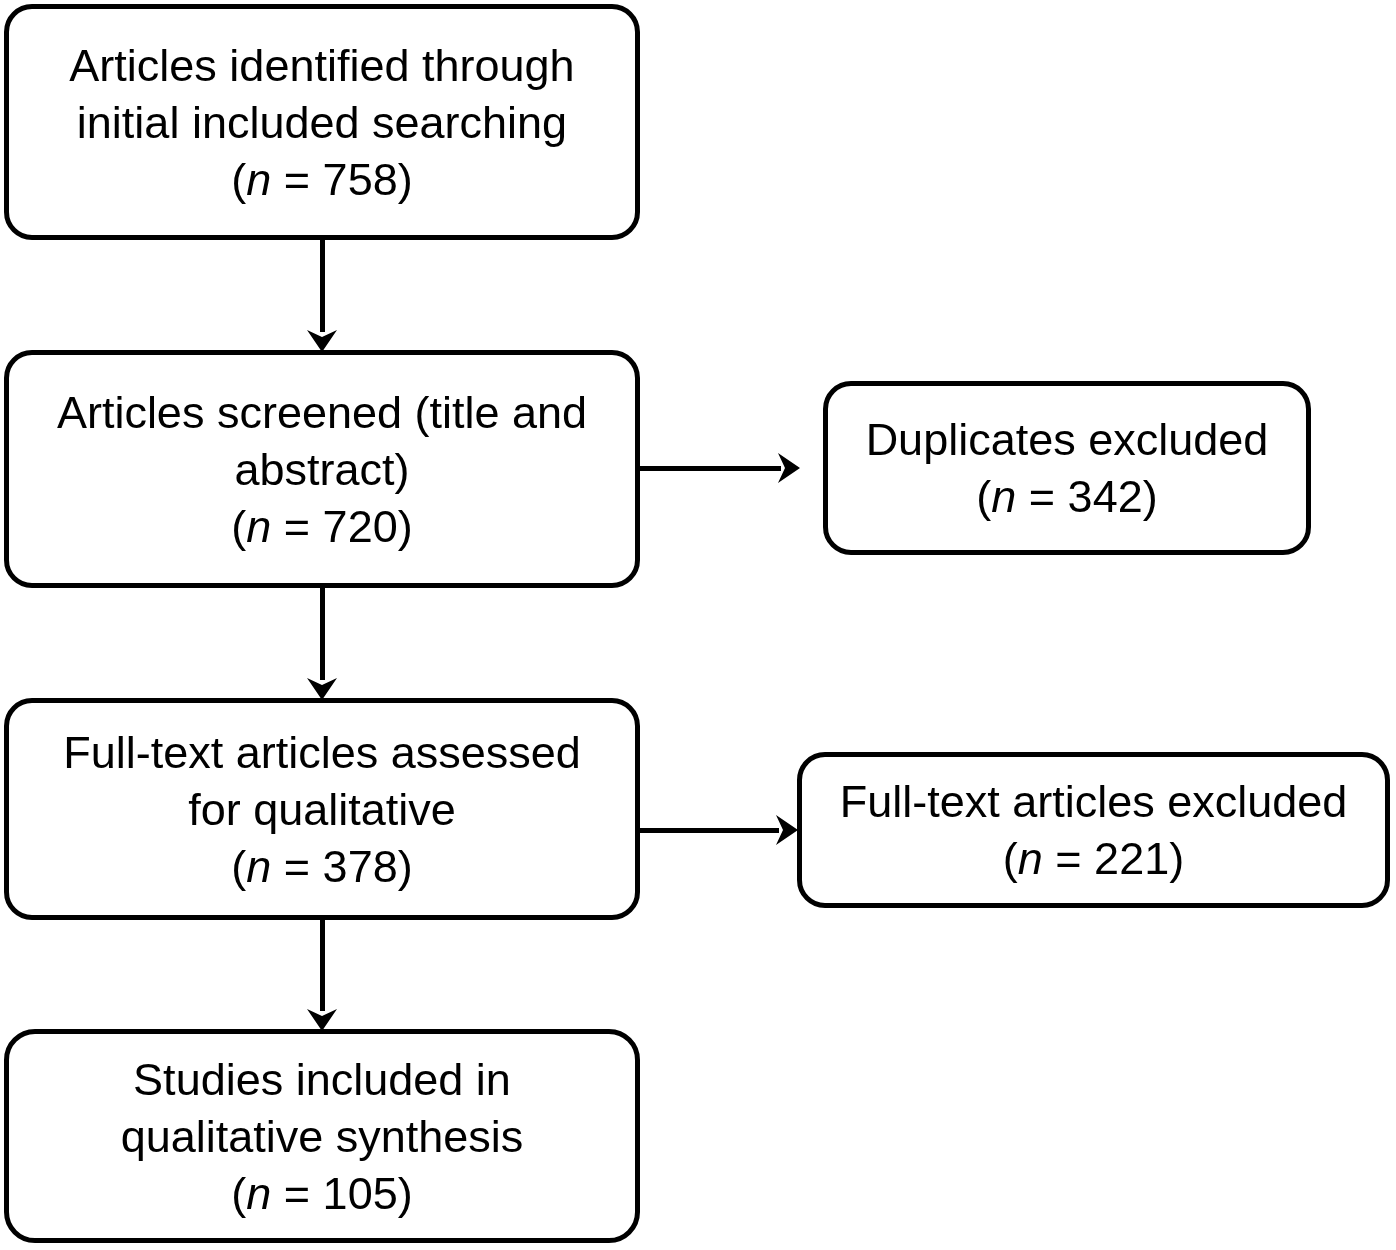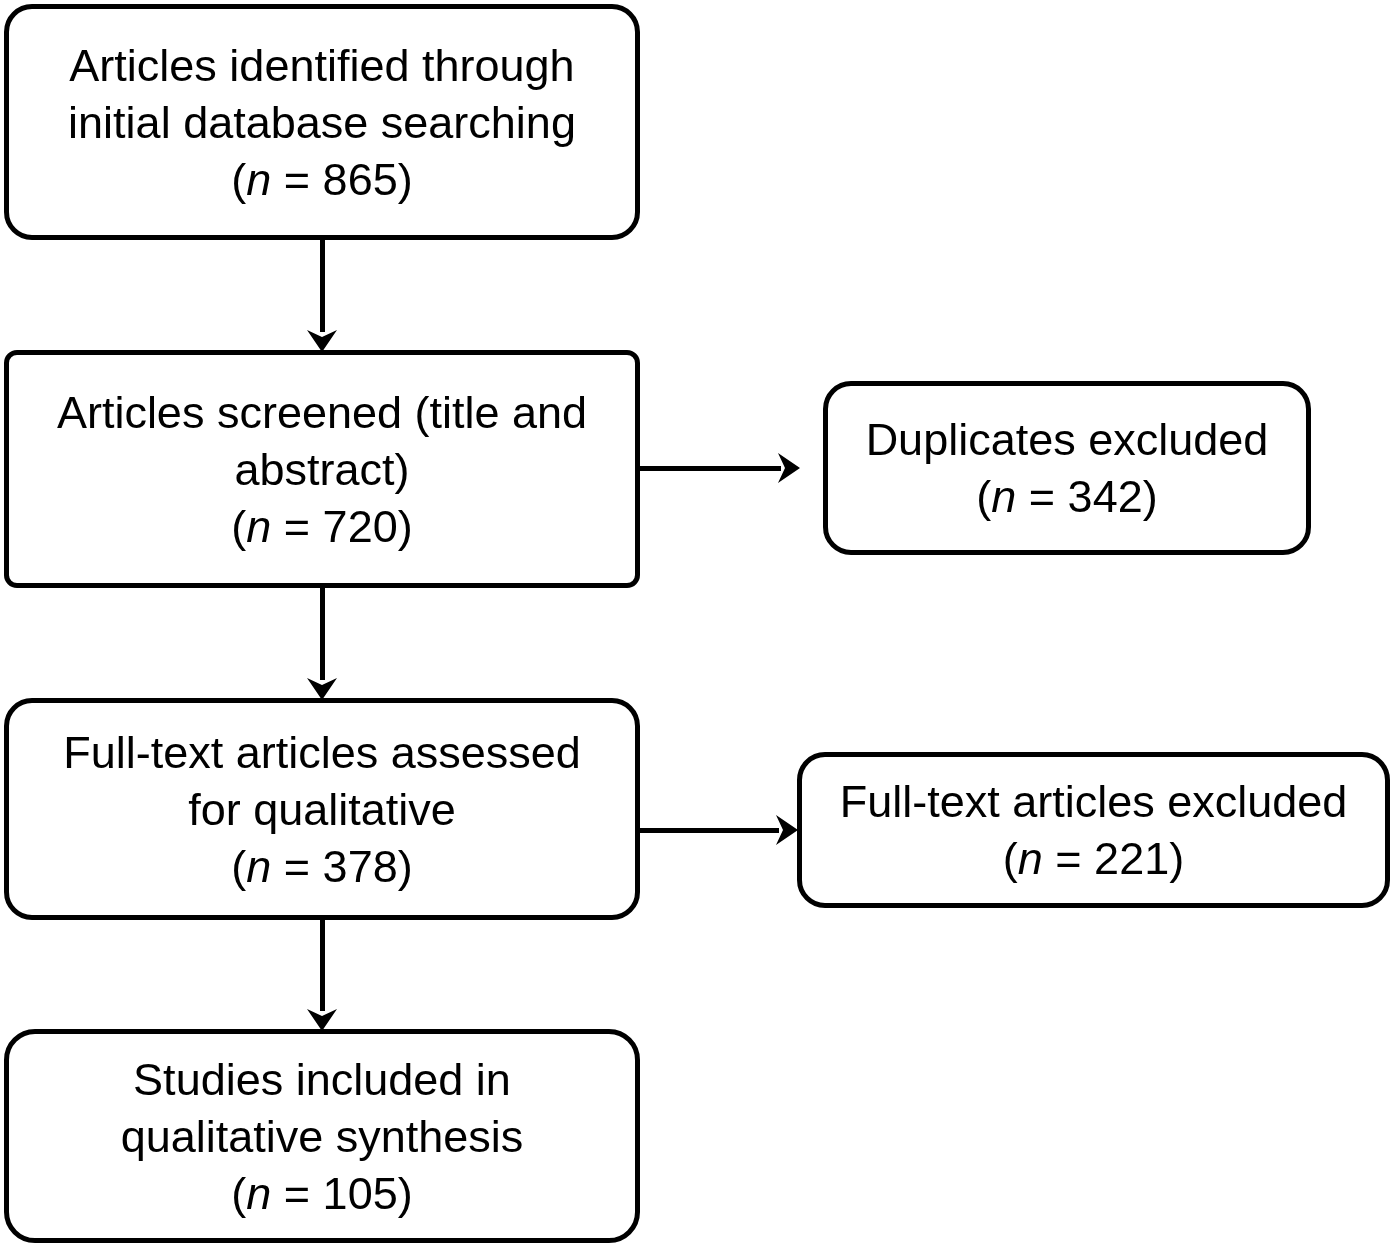--- a/index.html
+++ b/index.html
@@ -43,35 +43,35 @@
     background: #000000;
   }
   .head {
     position: absolute;
     display: block;
   }
   .head polygon { fill: #000000; }
 
   
   #box-identification { left: 4px;   top: 4px;    width: 636px; height: 236px; }
-  #box-screening      { left: 4px;   top: 350px;  width: 636px; height: 238px; border-radius: 13px; }
+  #box-screening      { left: 4px;   top: 350px;  width: 636px; height: 238px; }
   #box-eligibility    { left: 4px;   top: 698px;  width: 636px; height: 222px; }
   #box-included       { left: 4px;   top: 1029px; width: 636px; height: 214px; border-radius: 31px; }
   #box-duplicates     { left: 799px; top: 381px;  width: 488px; height: 174px; margin-left: 24px; }
   #box-fulltext       { left: 797px; top: 752px;  width: 593px; height: 156px; }
 </style>
 </head>
 <body>
 
 <div class="canvas">
 
   <div class="box" id="box-identification">
     <div class="line">Articles identified through</div>
-    <div class="line">initial database searching</div>
-    <div class="line count"><span>(</span><i>n</i><span> = </span><span>865</span><span>)</span></div>
+    <div class="line">initial included searching</div>
+    <div class="line count"><span>(</span><i>n</i><span> = </span><span>758</span><span>)</span></div>
   </div>
 
   <div class="box" id="box-screening">
     <div class="line">Articles screened (title and</div>
     <div class="line">abstract)</div>
     <div class="line count"><span>(</span><i>n</i><span> = </span><span>720</span><span>)</span></div>
   </div>
 
   <div class="box" id="box-duplicates">
     <div class="line">Duplicates excluded</div>

